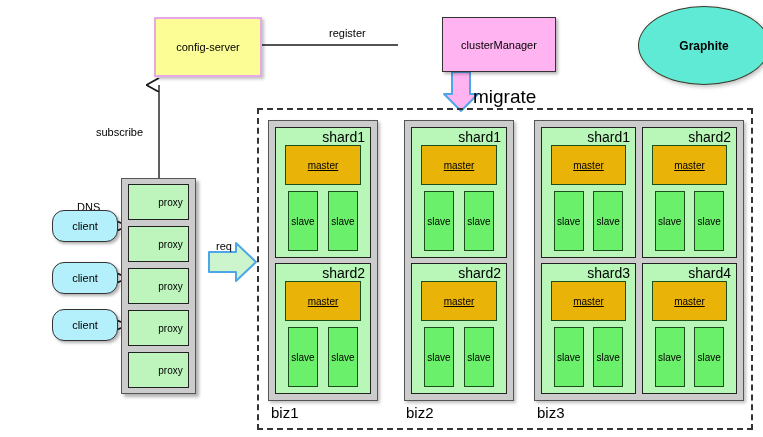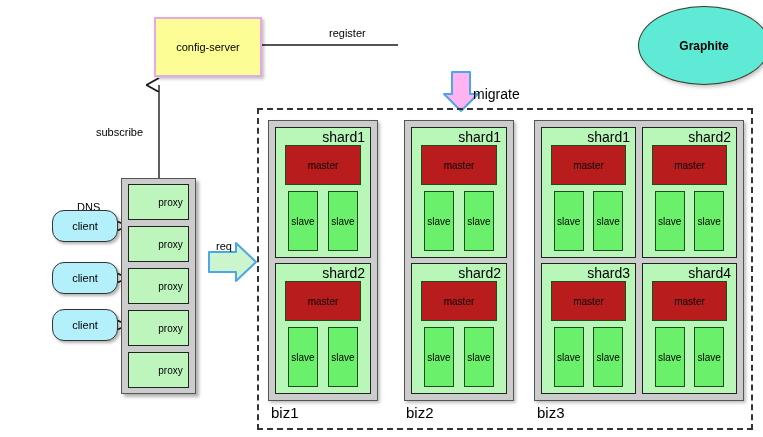--- a/index.html
+++ b/index.html
@@ -164,28 +164,29 @@
   .shard-title {
     font-size: 14px;
     color: #000;
     text-align: right;
     line-height: 12px;
     margin-bottom: 2px;
   }
   .master {
     box-sizing: border-box;
     height: 40px;
-    background: #b91c1c;
+    background: #eab308;
     border: 1px solid #1c4d1c;
     display: flex;
     align-items: center;
     justify-content: center;
     font-size: 10px;
     color: #000;
     margin: 0 4px 6px 4px;
+    text-decoration: underline;
   }
   .slaves {
     display: flex;
     justify-content: space-around;
     flex: 1;
     padding: 0 2px 1px 2px;
   }
   .slave {
     box-sizing: border-box;
     width: 30px;
@@ -215,21 +216,21 @@
   .edge-label {
     position: absolute;
     font-size: 11px;
     color: #000;
     white-space: nowrap;
   }
   .label-register { left: 329px; top: 27px; }
   .label-subscribe { left: 96px; top: 126px; }
   .label-dns { left: 77px; top: 201px; }
   .label-req { left: 216px; top: 240px; }
-  .label-migrate { left: 473px; top: 86px; font-size: 14px; }
+  .label-migrate { left: 473px; top: 86px; font-size: 19px; }
 </style>
 </head>
 <body>
 
 <div id="canvas">
 
   <svg class="svg-layer" viewBox="0 0 763 437">
     <defs>
       <marker id="arrowhead-left" markerWidth="10" markerHeight="8" refX="9" refY="4" orient="auto">
         <path d="M9,0 L0,4 L9,8" fill="none" stroke="#1a1a1a" stroke-width="1.3"></path>
@@ -270,20 +271,21 @@
   </svg>
 
   <div class="edge-label label-register">register</div>
   <div class="edge-label label-subscribe">subscribe</div>
   <div class="edge-label label-dns">DNS</div>
   <div class="edge-label label-req">req</div>
   <div class="edge-label label-migrate">migrate</div>
 
   <div class="node config-server">config-server</div>
 
+  <div class="node cluster-manager">clusterManager</div>
 
   <div class="node graphite">Graphite</div>
 
   <div class="node client client-1">client</div>
   <div class="node client client-2">client</div>
   <div class="node client client-3">client</div>
 
   <div class="proxy-container">
     <div class="proxy">proxy</div>
     <div class="proxy">proxy</div>

